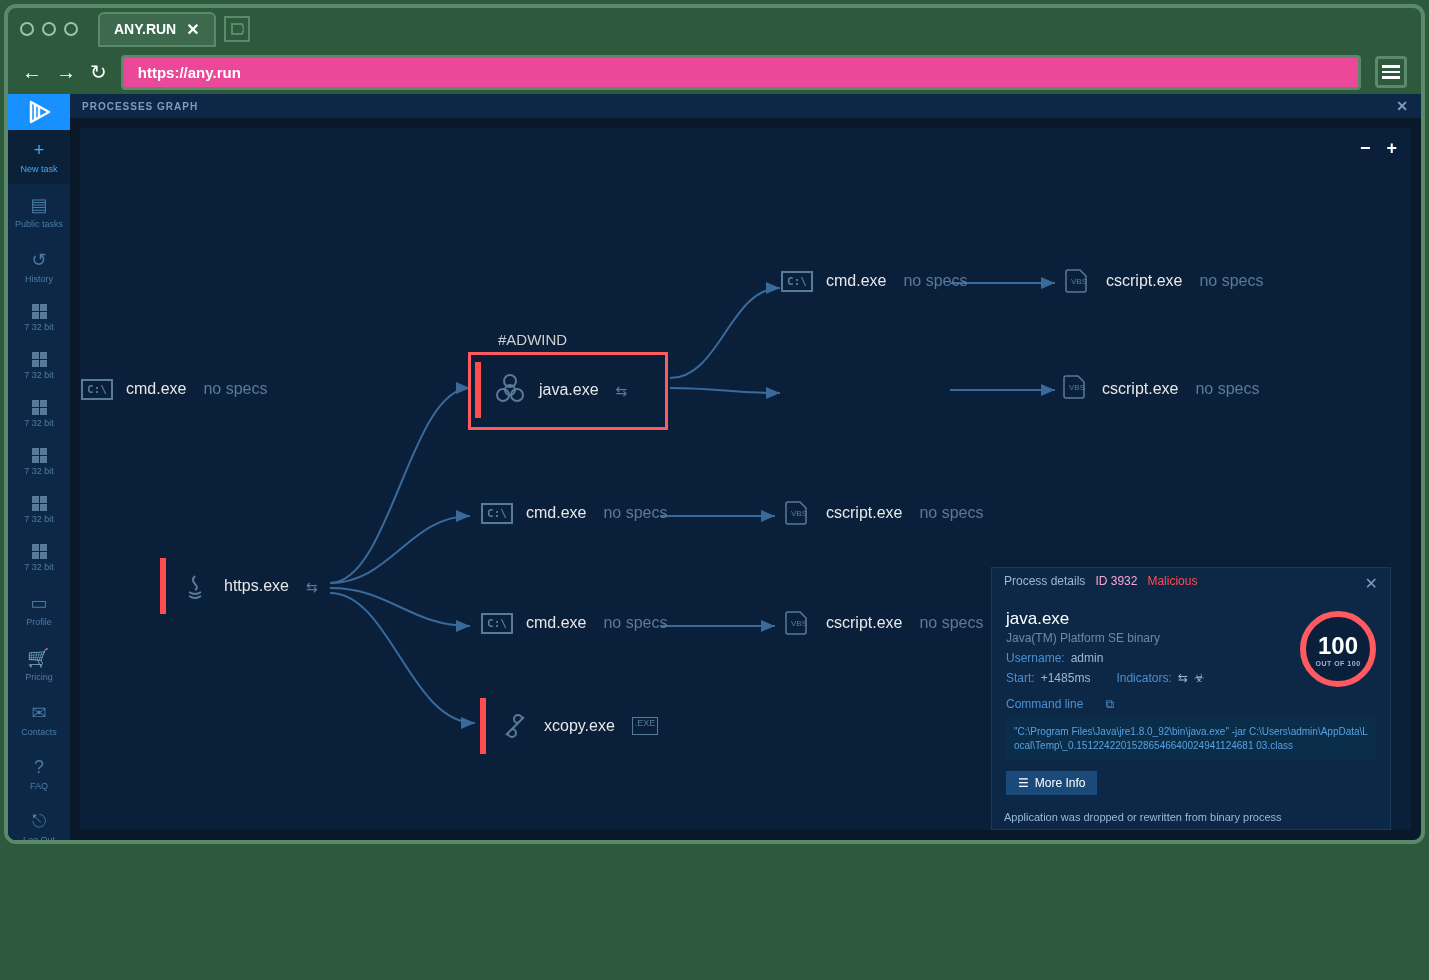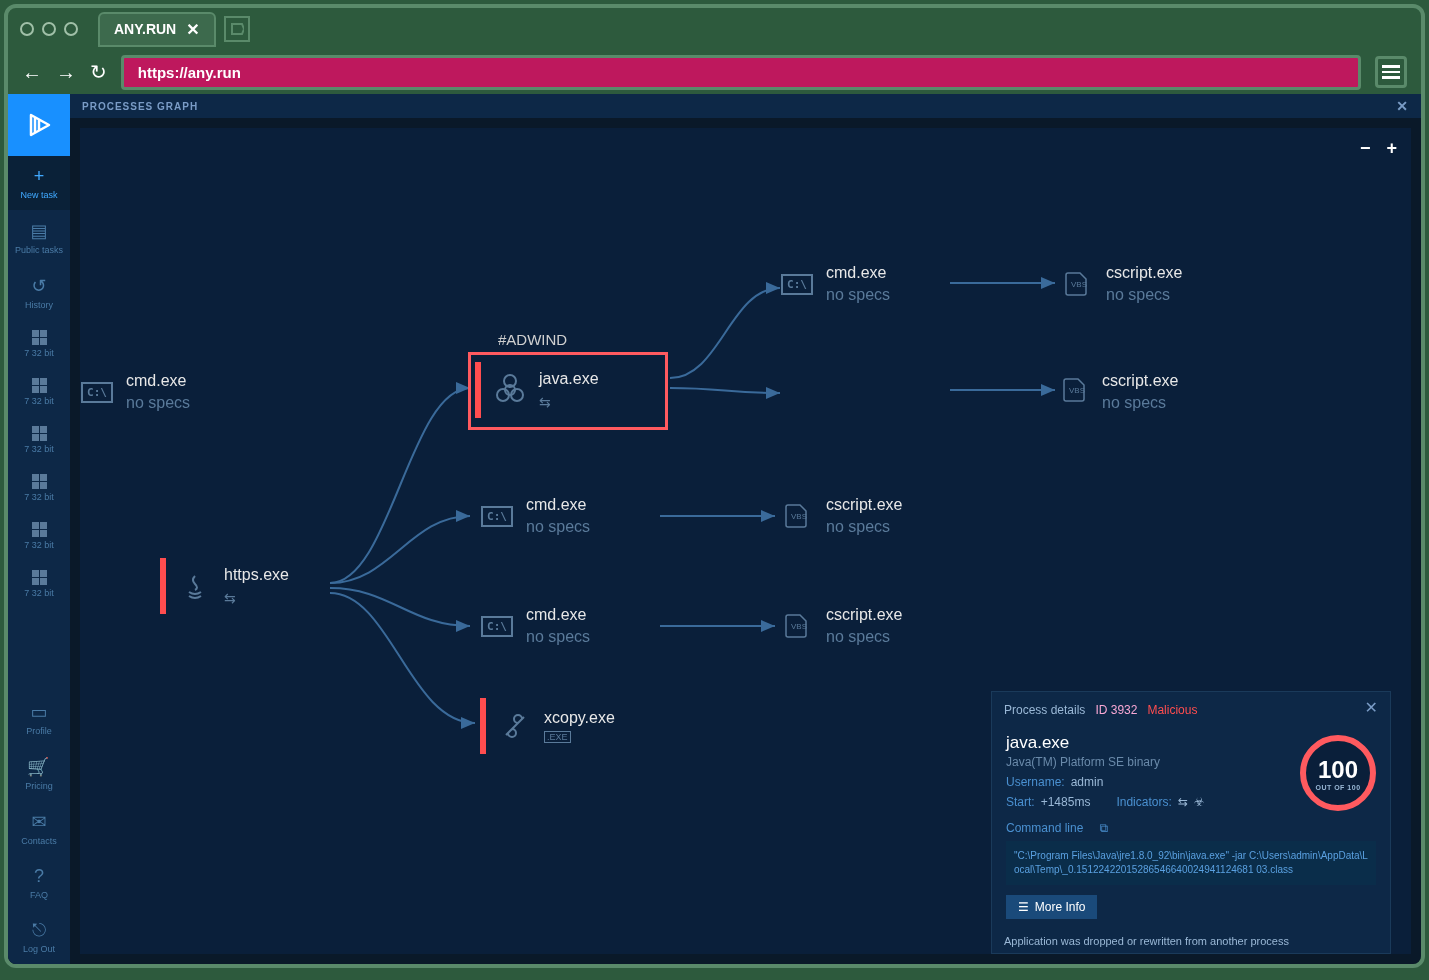--- a/index.html
+++ b/index.html
@@ -1,69 +1,69 @@
 <!DOCTYPE html>
 <html><head>
 <meta charset="utf-8">
 <style>
 *{margin:0;padding:0;box-sizing:border-box;font-family:-apple-system,BlinkMacSystemFont,"Segoe UI",sans-serif}
 body{background:#2d5a3d;width:1429px;height:980px;overflow:hidden}
-.browser-frame{border:4px solid #5a8a6a;border-radius:12px;margin:4px;height:964px;background:#2d5a3d;display:flex;flex-direction:column}
+.browser-frame{border:4px solid #5a8a6a;border-radius:12px;margin:4px;height:840px;background:#2d5a3d;display:flex;flex-direction:column}
 .browser-tabs{height:42px;display:flex;align-items:center;padding:0 12px;gap:8px}
 .tab-dots{display:flex;gap:8px;margin-right:12px}
 .tab-dot{width:14px;height:14px;border:2px solid #a0c0a8;border-radius:50%}
 .browser-tab{background:#3d6a4d;border:2px solid #5a8a6a;border-radius:6px 6px 0 0;padding:6px 14px;display:flex;align-items:center;gap:10px;color:#fff;font-size:14px;font-weight:600}
 .tab-close{color:#fff;font-size:16px;cursor:pointer}
 .new-tab{width:26px;height:26px;border:2px solid #5a8a6a;display:flex;align-items:center;justify-content:center}
 .browser-toolbar{height:44px;display:flex;align-items:center;padding:0 14px;gap:14px}
 .nav-arrow{color:#fff;font-size:20px;cursor:pointer}
-.url-bar{flex:1;background:#be185d;border:3px solid #5a8a6a;border-radius:4px;padding:6px 14px;color:#fff;font-size:15px;font-weight:600}
+.url-bar{flex:1;background:#ec4899;border:3px solid #5a8a6a;border-radius:4px;padding:6px 14px;color:#fff;font-size:15px;font-weight:600}
 .menu-btn{width:32px;height:32px;border:3px solid #5a8a6a;border-radius:4px;display:flex;flex-direction:column;justify-content:center;align-items:center;gap:3px;cursor:pointer}
 .menu-line{width:18px;height:2.5px;background:#fff}
 .app-container{flex:1;display:flex;background:#0a1929;overflow:hidden;border-radius:0 0 8px 8px}
 .sidebar{width:62px;background:#0d2847;display:flex;flex-direction:column;align-items:center}
 .logo{width:62px;height:62px;background:#1890ff;display:flex;align-items:center;justify-content:center}
 .sidebar-item{width:100%;padding:10px 4px;display:flex;flex-direction:column;align-items:center;gap:3px;color:#4a7ba6;font-size:9px;cursor:pointer;text-align:center}
 .sidebar-item.active{color:#40a9ff;background:#0a2138}
 .sidebar-item .icon{font-size:18px}
 .sidebar-divider{flex:1}
 .main-area{flex:1;display:flex;flex-direction:column;position:relative}
 .panel-header{height:24px;background:#0d2847;display:flex;align-items:center;justify-content:space-between;padding:0 12px;color:#7a9cc6;font-size:10px;font-weight:600;letter-spacing:1px}
 .panel-close{cursor:pointer;font-size:14px}
 .graph-area{flex:1;background:#0a1f3a;position:relative;margin:10px;overflow:hidden}
 .zoom-controls{position:absolute;top:10px;right:14px;display:flex;gap:16px;color:#fff;font-size:18px;font-weight:bold}
 .zoom-btn{cursor:pointer}
 .process-node{position:absolute;display:flex;align-items:center;gap:12px;cursor:pointer}
 .process-node .malware-bar{width:6px;height:56px;background:#ff4d4f}
 .process-node .node-icon{width:34px;height:34px;color:#5a7a9a;display:flex;align-items:center;justify-content:center}
-.process-node .node-text{display:flex;flex-direction:column;gap:4px}
+.process-node .node-text{display:flex;flex-direction:row;gap:17px}
 .process-node .node-name{color:#e8e8e8;font-size:16px;font-weight:500}
 .process-node .node-sub{color:#5a7a9a;font-size:16px}
 .node-indicators{color:#5a7a9a;font-size:14px;margin-top:2px}
 .adwind-label{position:absolute;color:#d0d0d0;font-size:15px;font-weight:500}
 .adwind-box{position:absolute;border:3px solid #ff5a5f;width:200px;height:78px}
 svg.connector{position:absolute;pointer-events:none}
 .cmd-icon{border:2px solid #5a7a9a;padding:2px 4px;font-size:11px;font-weight:bold;color:#5a7a9a;font-family:monospace}
 .details-panel{position:absolute;bottom:0;right:20px;width:400px;background:#0d2847;border:1px solid #1a3a5a}
-.details-header{display:flex;align-items:flex-end;gap:10px;padding:6px 12px;font-size:12px}
+.details-header{display:flex;align-items:flex-start;gap:10px;padding:6px 12px;font-size:12px}
 .details-header .title{color:#9ab8d6}
 .details-header .pid{color:#f9a8d4}
 .details-header .malicious{color:#ff4d4f}
 .details-header .close{margin-left:auto;color:#7a9cc6;cursor:pointer;font-size:16px}
 .details-body{padding:10px 14px;position:relative}
 .details-name{color:#fff;font-size:17px;font-weight:500}
 .details-desc{color:#6a8aaa;font-size:12px;margin-top:2px}
 .details-row{display:flex;gap:6px;margin-top:6px;font-size:12px}
 .details-label{color:#4a90d0}
 .details-value{color:#9ab8d6}
 .score-ring{position:absolute;top:12px;right:14px;width:76px;height:76px;border:6px solid #ff5a5f;border-radius:50%;display:flex;flex-direction:column;align-items:center;justify-content:center;background:#0a1f3a}
 .score-num{color:#fff;font-size:24px;font-weight:bold}
 .score-label{color:#9ab8d6;font-size:7px;font-weight:bold;letter-spacing:0.5px}
 .cmd-section{margin-top:12px}
-.cmd-title{color:#4a90d0;font-size:12px;display:flex;align-items:center;gap:16px}
+.cmd-title{color:#4a90d0;font-size:12px;display:flex;align-items:center;gap:22px}
 .cmd-box{background:#0a2d4a;padding:8px;margin-top:6px;color:#5aa0e0;font-size:10px;word-break:break-all;line-height:1.4}
 .more-info-btn{background:#1a4a7a;color:#fff;padding:5px 12px;margin-top:10px;display:inline-flex;align-items:center;gap:6px;font-size:12px;cursor:pointer}
 .danger-bar{background:linear-gradient(to right,#5a1a2a,#1a2a4a);padding:6px 12px;margin-top:12px;display:flex;align-items:center;gap:8px}
 .danger-label{color:#ff8a8a;font-size:13px;font-weight:500}
 .danger-count{color:#ff8a8a;font-size:13px}
 .danger-msg{color:#9ab8d6;font-size:11px;padding:6px 12px}
 .win-icon{display:inline-grid;grid-template-columns:7px 7px;grid-template-rows:7px 7px;gap:1px}
 .win-icon span{background:#5a7a9a}
 </style>
 </head>
@@ -393,19 +393,19 @@
                   <span>Command line</span> 
                   <span>⧉</span>
                 </div>
               <div class="cmd-box">"C:\Program Files\Java\jre1.8.0_92\bin\java.exe" -jar C:\Users\admin\AppData\Local\Temp\_0.15122422015286546640024941124681 03.class</div>
             </div>
             <div class="more-info-btn">
               <span>☰</span>
               <span>More Info</span>
             </div>
           </div>
-          <div class="danger-msg">Application was dropped or rewritten from another process</div>
+          <div class="danger-msg">Application was dropped or rewritten from binary process</div>
         </div>
 
       </div>
     </div>
   </div>
 </div>
 
 </body></html>

